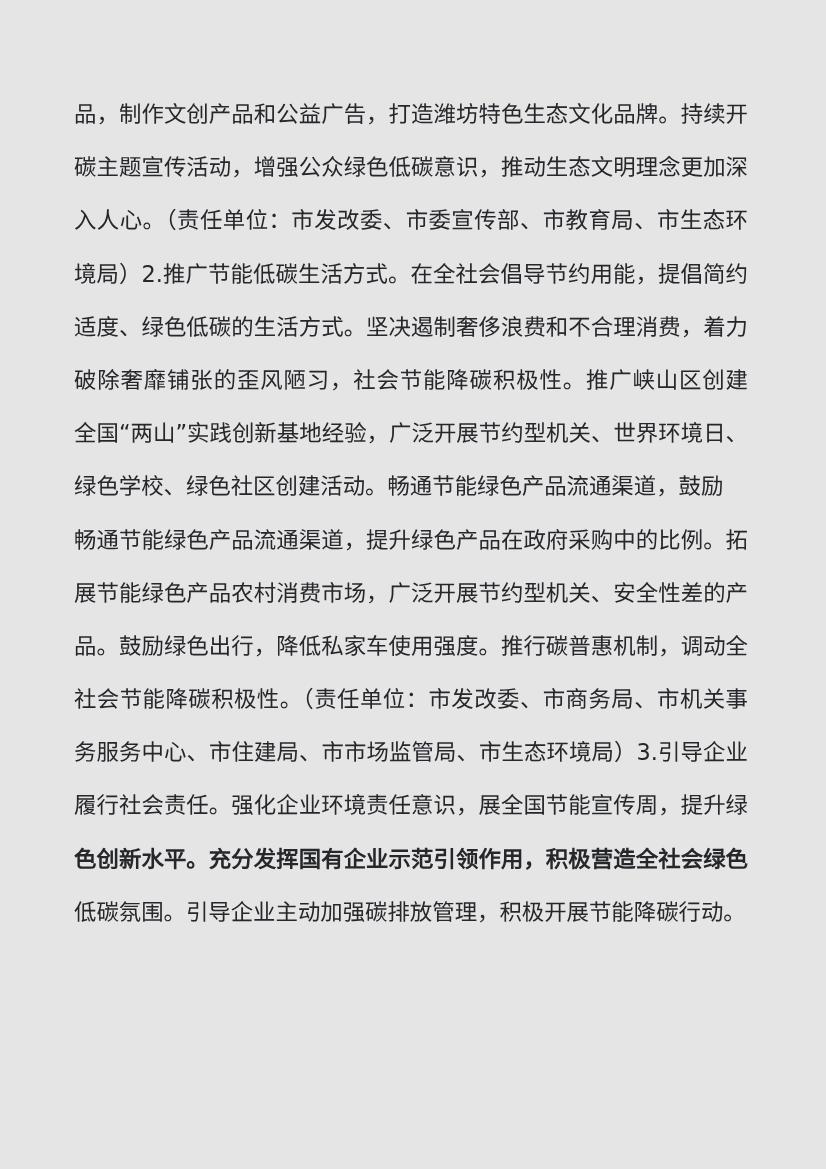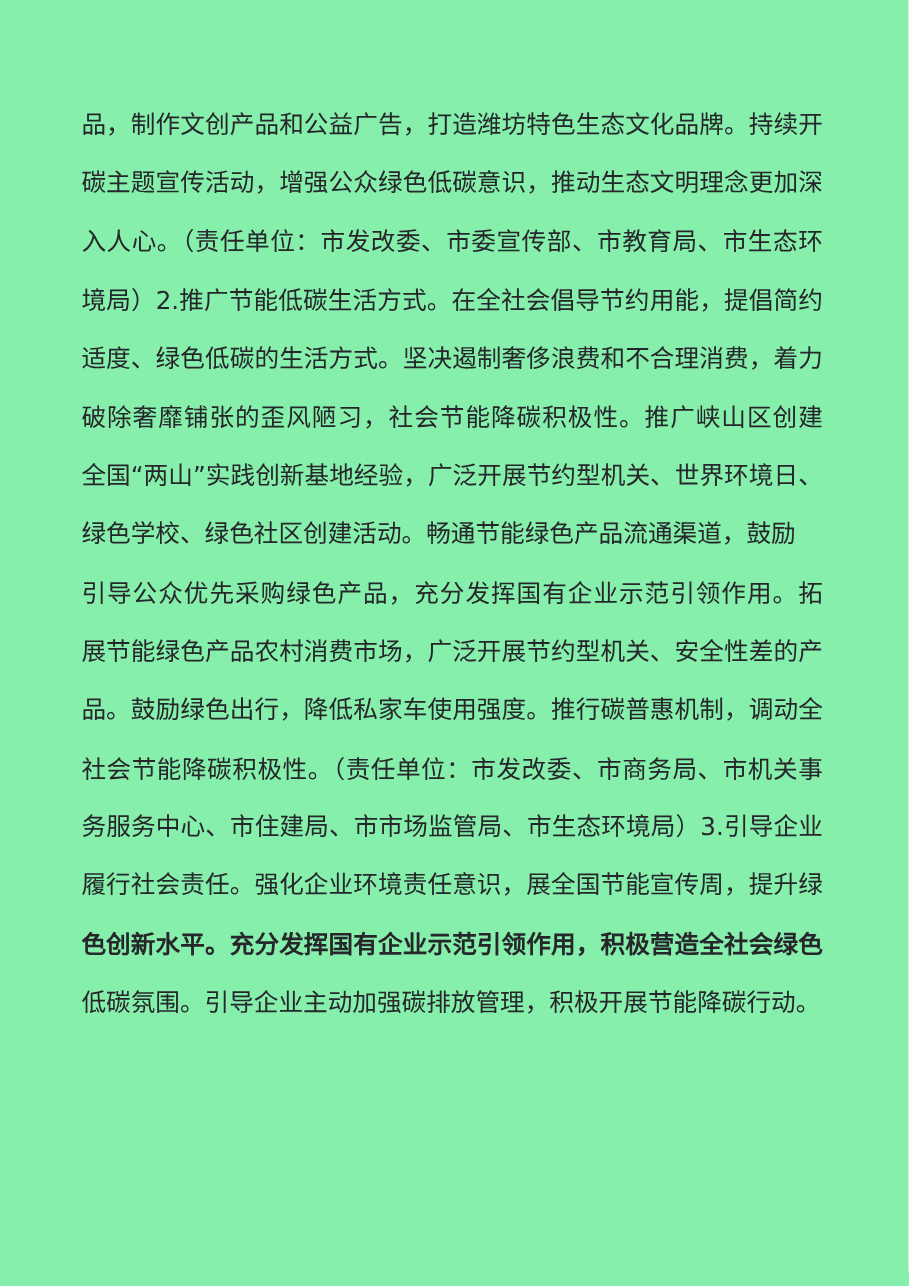--- a/index.html
+++ b/index.html
@@ -39,32 +39,32 @@
   }
   
   .doc-line.nojustify {
     text-align: left;
     text-align-last: left;
   }
 </style>
 </head>
 <body>
 
-<div class="page" style="background: #86efac;">
+<div class="page" style="background: #e5e5e5;">
   <div class="doc-body">
     <div class="doc-line" style="color: rgb(38, 39, 43);">品，制作文创产品和公益广告，打造潍坊特色生态文化品牌。持续开</div>
     <div class="doc-line" style="color: rgb(38, 39, 43);">碳主题宣传活动，增强公众绿色低碳意识，推动生态文明理念更加深</div>
     <div class="doc-line" style="color: rgb(38, 39, 43);">入人心。（责任单位：市发改委、市委宣传部、市教育局、市生态环</div>
     <div class="doc-line" style="color: rgb(38, 39, 43);">境局）2.推广节能低碳生活方式。在全社会倡导节约用能，提倡简约</div>
     <div class="doc-line" style="color: rgb(38, 39, 43);">适度、绿色低碳的生活方式。坚决遏制奢侈浪费和不合理消费，着力</div>
     <div class="doc-line" style="color: rgb(38, 39, 43);">破除奢靡铺张的歪风陋习，社会节能降碳积极性。推广峡山区创建</div>
     <div class="doc-line" style="color: rgb(38, 39, 43);">全国“两山”实践创新基地经验，广泛开展节约型机关、世界环境日、</div>
     <div class="doc-line nojustify" style="color: rgb(38, 39, 43);">绿色学校、绿色社区创建活动。畅通节能绿色产品流通渠道，鼓励</div>
-    <div class="doc-line" style="color: rgb(38, 39, 43);">引导公众优先采购绿色产品，充分发挥国有企业示范引领作用。拓</div>
+    <div class="doc-line" style="color: rgb(38, 39, 43);">畅通节能绿色产品流通渠道，提升绿色产品在政府采购中的比例。拓</div>
     <div class="doc-line" style="color: rgb(38, 39, 43);">展节能绿色产品农村消费市场，广泛开展节约型机关、安全性差的产</div>
     <div class="doc-line" style="color: rgb(38, 39, 43);">品。鼓励绿色出行，降低私家车使用强度。推行碳普惠机制，调动全</div>
-    <div class="doc-line" style="color: rgb(38, 39, 43); font-family: Liberation Serif, serif;">社会节能降碳积极性。（责任单位：市发改委、市商务局、市机关事</div>
+    <div class="doc-line" style="color: rgb(38, 39, 43);">社会节能降碳积极性。（责任单位：市发改委、市商务局、市机关事</div>
     <div class="doc-line" style="color: rgb(38, 39, 43);">务服务中心、市住建局、市市场监管局、市生态环境局）3.引导企业</div>
     <div class="doc-line" style="color: rgb(38, 39, 43);">履行社会责任。强化企业环境责任意识，展全国节能宣传周，提升绿</div>
     <div class="doc-line" style="color: rgb(38, 39, 43); font-weight: bold;">色创新水平。充分发挥国有企业示范引领作用，积极营造全社会绿色</div>
     <div class="doc-line nojustify" style="color: rgb(38, 39, 43);">低碳氛围。引导企业主动加强碳排放管理，积极开展节能降碳行动。</div>
   </div>
 </div>
 
 </body></html>

